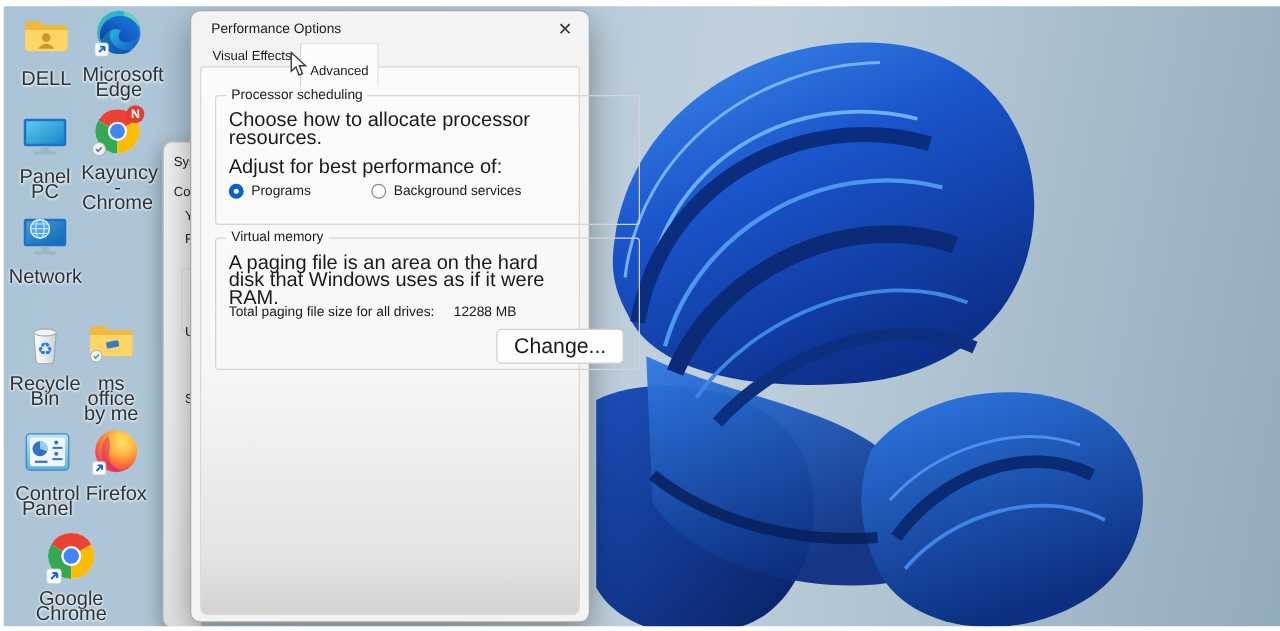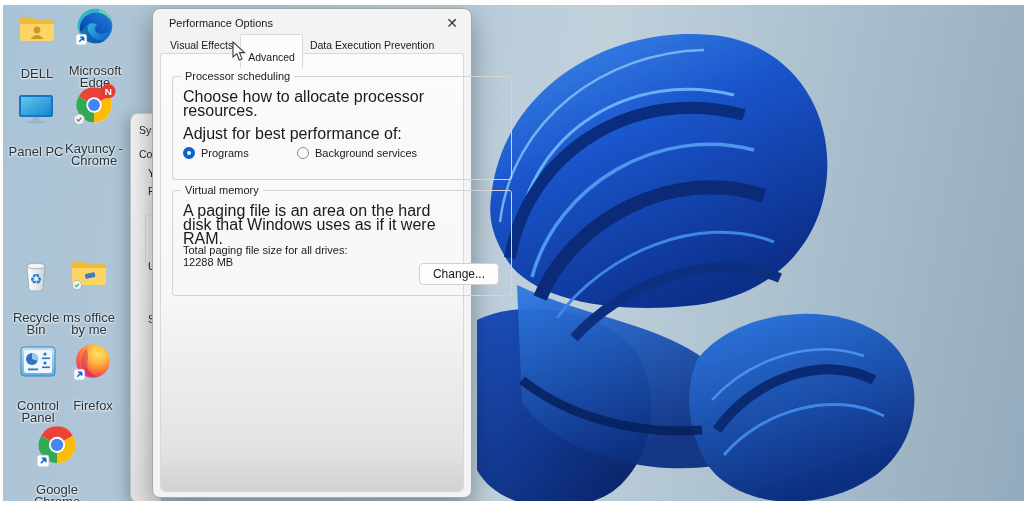--- a/index.html
+++ b/index.html
@@ -11,21 +11,21 @@
   .frame.top{left:0;top:0;width:1024px;height:5px;}
   .frame.bottom{left:0;bottom:0;width:1024px;height:4px;}
   .frame.left{left:0;top:0;width:3px;height:505px;}
 
   
   .bloom{position:absolute;left:462px;top:0;width:560px;height:505px;z-index:1;}
 
   
   .dicon{position:absolute;width:58px;text-align:center;z-index:2;cursor:default;}
   .ig{height:44px;display:flex;align-items:center;justify-content:center;}
-  .ilabel{margin-top:16px;font-size:13px;line-height:12px;color:#2b3238;
+  .ilabel{margin-top:6px;font-size:16px;line-height:12px;color:#2b3238;
           text-shadow:0 0 3px rgba(255,255,255,.95),0 1px 2px rgba(255,255,255,.85);}
 
   
   .sysprops{position:absolute;left:130px;top:113px;width:30px;height:388px;z-index:3;
             background:linear-gradient(180deg,#f1f1f1 0%,#ececec 60%,#e2e2e2 100%);
             border-radius:8px 0 0 8px;border-left:1px solid #c2c2c2;border-top:1px solid #cfcfcf;
             box-shadow:-4px 4px 14px rgba(0,0,0,.22);overflow:hidden;}
   .sysprops .frag{position:absolute;font-size:10.5px;color:#1f1f1f;white-space:nowrap;}
   .sysprops .boxline{position:absolute;left:14px;top:100px;width:12px;height:50px;
             border:1px solid #dcdcdc;border-right:none;border-radius:3px 0 0 3px;}
@@ -46,23 +46,23 @@
             border-radius:2px 2px 0 0;margin-top:-3px;padding-top:16px;padding-bottom:4px;}
   .group{position:absolute;left:11px;width:340px;border:1px solid #d4d4d4;border-radius:3px;box-sizing:border-box;}
   .legend{position:absolute;top:-7px;left:8px;background:#fafafa;padding:0 4px;font-size:11px;color:#1a1a1a;}
   .gtext{position:absolute;left:10px;font-size:16px;color:#1a1a1a;line-height:14px;}
   .radiorow{position:absolute;left:10px;display:flex;align-items:center;}
   .radioitem{display:flex;align-items:center;}
   .rdot{width:12px;height:12px;border-radius:50%;box-sizing:border-box;margin-right:6px;}
   .rdot.on{border:4px solid #0a63c9;background:#fff;}
   .rdot.off{border:1px solid #8a8a8a;background:#fdfdfd;}
   .rlabel{font-size:11px;color:#1a1a1a;}
-  .totalrow{position:absolute;left:10px;display:flex;font-size:11px;color:#1a1a1a;flex-direction:column;}
+  .totalrow{position:absolute;left:10px;display:flex;font-size:11px;color:#1a1a1a;}
   .totallabel{width:180px;}
-  .changebtn{position:absolute;right:12px;font-size:12px;color:#1a1a1a;background:#fdfdfd;
+  .changebtn{position:absolute;right:12px;font-size:17px;color:#1a1a1a;background:#fdfdfd;
              border:1px solid #d0d0d0;border-radius:4px;padding:3px 13px;cursor:pointer;}
 
   .cursor{position:absolute;left:231px;top:41px;z-index:8;}
 </style>
 </head>
 <body>
 
 <div class="stage">
 
   <svg class="bloom" viewBox="0 0 560 505">
@@ -164,20 +164,40 @@
         <circle cx="20" cy="20" r="5.4" fill="#4285f4"></circle>
         <circle cx="33" cy="7.5" r="6.5" fill="#e33b2e"></circle>
         <text x="33" y="10.6" font-size="9" font-weight="bold" text-anchor="middle" fill="#fff" font-family="Liberation Sans, sans-serif">N</text>
         <circle cx="6.5" cy="33" r="4.8" fill="#eef2f5" stroke="#aab6be" stroke-width="0.8"></circle>
         <path d="M4.4 33 l1.5 1.6 l2.6 -3" stroke="#6b7880" stroke-width="1.2" fill="none"></path>
       </svg>
     </div>
     <div class="ilabel">Kayuncy - Chrome</div>
   </div>
 
+  <div class="dicon" style="left:7px;top:166px">
+    <div class="ig">
+      <svg width="42" height="40" viewBox="0 0 40 40">
+        <defs>
+            <linearGradient id="scr2" x1="0" y1="0" x2="1" y2="1">
+              <stop offset="0" stop-color="#3f9fd8"></stop>
+              <stop offset="1" stop-color="#1268b4"></stop>
+            </linearGradient>
+          </defs>
+        <rect x="3" y="7" width="34" height="22" rx="2" fill="#1b72c8"></rect>
+        <rect x="5" y="9" width="30" height="18" fill="url(#scr2)"></rect>
+        <rect x="17" y="29" width="6" height="4" fill="#9db4c4"></rect>
+        <rect x="11" y="33" width="18" height="2.6" rx="1.3" fill="#9db4c4"></rect>
+        <circle cx="16" cy="15" r="7.5" fill="#4aa6e8" stroke="#dceefb" stroke-width="1.2"></circle>
+        <ellipse cx="16" cy="15" rx="3.4" ry="7.5" fill="none" stroke="#d6ecfa" stroke-width="0.9"></ellipse>
+        <path d="M8.6 15 h14.8 M9.6 11.2 h12.8 M9.6 18.8 h12.8" stroke="#d6ecfa" stroke-width="0.9" fill="none"></path>
+      </svg>
+    </div>
+    <div class="ilabel">Network</div>
+  </div>
 
   <div class="dicon" style="left:7px;top:252px">
     <div class="ig">
       <svg width="40" height="42" viewBox="0 0 40 42">
         <defs>
             <linearGradient id="bin1" x1="0" y1="0" x2="1" y2="0">
               <stop offset="0" stop-color="#fdfdfd"></stop>
               <stop offset="0.5" stop-color="#e7ecef"></stop>
               <stop offset="1" stop-color="#c8d1d6"></stop>
             </linearGradient>
@@ -303,21 +323,20 @@
           <span class="totallabel">Total paging file size for all drives:</span>
           <span>12288 MB</span>
         </div>
         <button class="changebtn" style="top:72px">Change...</button>
       </div>
     </div>
 
     <div class="pd-tabs">
       <span class="ptab">Visual Effects</span>
       <span class="ptab sel">Advanced</span>
-      <span class="ptab">Data Execution Prevention</span>
     </div>
   </div>
 
   <svg class="cursor" width="16" height="22" viewBox="0 0 16 22">
     <path d="M2,1 L2,16 L5.8,12.6 L8.2,19 L11,17.9 L8.5,11.6 L13.5,11.6 Z" fill="#fff" stroke="#3a3a3a" stroke-width="1.1"></path>
   </svg>
 
   <div class="frame top"></div>
   <div class="frame bottom"></div>
   <div class="frame left"></div>

